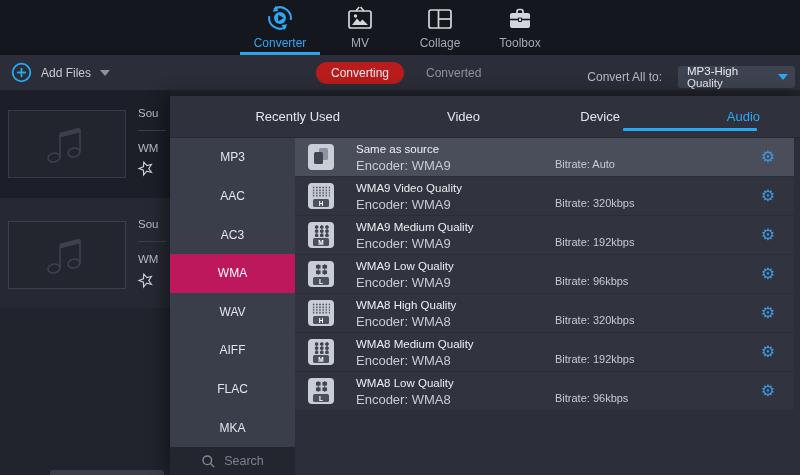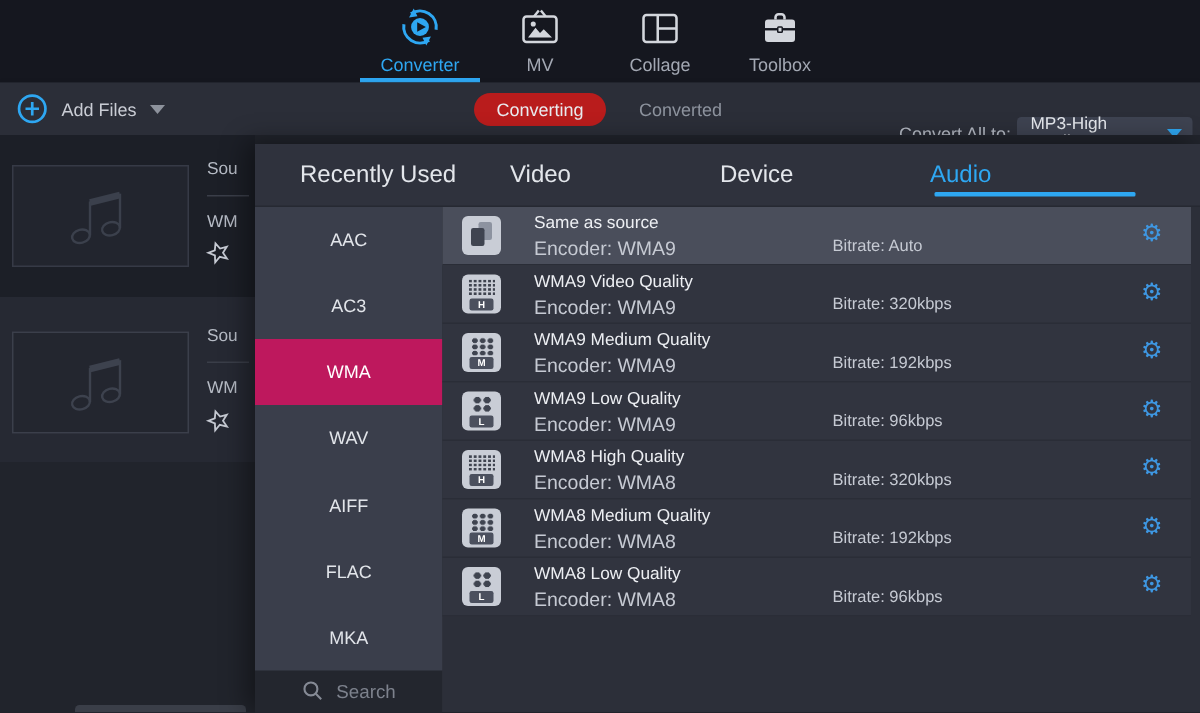--- a/index.html
+++ b/index.html
@@ -21,21 +21,21 @@
   
   .toolbar{position:absolute;left:0;top:55px;width:800px;height:35px;background:#2b2e38;
            box-shadow:0 2px 5px rgba(0,0,0,.28);}
   .tb-left{position:absolute;left:11px;top:0;height:100%;display:flex;align-items:center;gap:9px;}
   .add-label{color:#c9ccd4;font-size:12px;}
   .caret-down{width:0;height:0;border-left:5px solid transparent;border-right:5px solid transparent;
               border-top:6px solid #8d929c;}
   .tb-center{position:absolute;left:316px;top:0;height:100%;display:flex;align-items:center;gap:22px;}
   .pill{background:#b91c1c;border-radius:12px;padding:4px 15px;color:#e9ebef;font-size:12px;}
   .tab-converted{color:#8d939e;font-size:12px;}
-  .tb-right{position:absolute;right:5px;top:16px;height:100%;display:flex;align-items:center;gap:4px;}
+  .tb-right{position:absolute;right:5px;top:4px;height:100%;display:flex;align-items:center;gap:16px;}
   .convert-label{color:#b4b9c3;font-size:12px;}
   .dropdown{width:88px;height:22px;background:#3e4351;border-radius:3px;color:#e6e9ee;
             font-size:11.5px;display:flex;align-items:center;padding:0 20px 0 9px;position:relative;}
   .dropdown .dd-caret{position:absolute;right:7px;top:8px;width:0;height:0;
             border-left:5px solid transparent;border-right:5px solid transparent;
             border-top:6px solid #2ea7f2;}
 
   
   .main{position:absolute;left:0;top:90px;width:800px;height:385px;background:#21242c;}
   .src-item{position:absolute;left:0;width:170px;}
@@ -51,22 +51,22 @@
   .src-fmt{position:absolute;left:0;font-size:11.5px;color:#b6bbc5;white-space:nowrap;}
   .star-ico{position:absolute;left:0;transform:rotate(-18deg);}
   .hidden-bar{position:absolute;left:50px;bottom:0;width:114px;height:5px;background:#3a3e48;
               border-radius:3px 3px 0 0;}
 
   
   .panel{position:absolute;left:170px;top:6px;width:630px;height:379px;background:#2c2f39;
          box-shadow:-6px -2px 16px rgba(0,0,0,.4);}
   .panel-tabs{height:42px;background:#2f323d;display:flex;padding:0 40px 0 30px;
               border-bottom:1px solid #262932;box-sizing:border-box;}
-  .panel-tab{flex:1;display:flex;align-items:center;justify-content:flex-start;color:#e3e6eb;
-             font-size:16px;position:relative;cursor:pointer;}
+  .panel-tab{flex:1;display:flex;align-items:center;justify-content:flex-end;color:#e3e6eb;
+             font-size:13px;position:relative;cursor:pointer;}
   .panel-tab.active{color:#2ea7f2;}
   .panel-tab.active::after{content:"";position:absolute;left:50%;transform:translateX(-50%);
              bottom:6px;width:134px;height:3px;background:#2ea7f2;border-radius:1px;}
   .panel-body{position:absolute;top:42px;left:0;right:0;bottom:0;display:flex;}
   .fmt-sidebar{width:125px;background:#3a3e4b;display:flex;flex-direction:column;}
   .fmt-item{flex:1;display:flex;align-items:center;justify-content:center;color:#e2e5ea;
             font-size:12px;cursor:pointer;}
   .fmt-item.selected{background:#be185d;color:#fff;}
   .search-box{height:28px;background:#23262e;display:flex;align-items:center;
               justify-content:center;gap:8px;color:#7d828d;font-size:12.5px;}
@@ -233,20 +233,21 @@
           </div>
         <div class="panel-tab">
             <span>Device</span>
           </div>
         <div class="panel-tab active">
             <span>Audio</span>
           </div>
       </div>
       <div class="panel-body">
         <div class="fmt-sidebar">
+          <div class="fmt-item">MP3</div>
           <div class="fmt-item">AAC</div>
           <div class="fmt-item">AC3</div>
           <div class="fmt-item selected">WMA</div>
           <div class="fmt-item">WAV</div>
           <div class="fmt-item">AIFF</div>
           <div class="fmt-item">FLAC</div>
           <div class="fmt-item">MKA</div>
           <div class="search-box">
             <span style="display:flex;">
               <svg width="15" height="15" viewBox="0 0 16 16">

